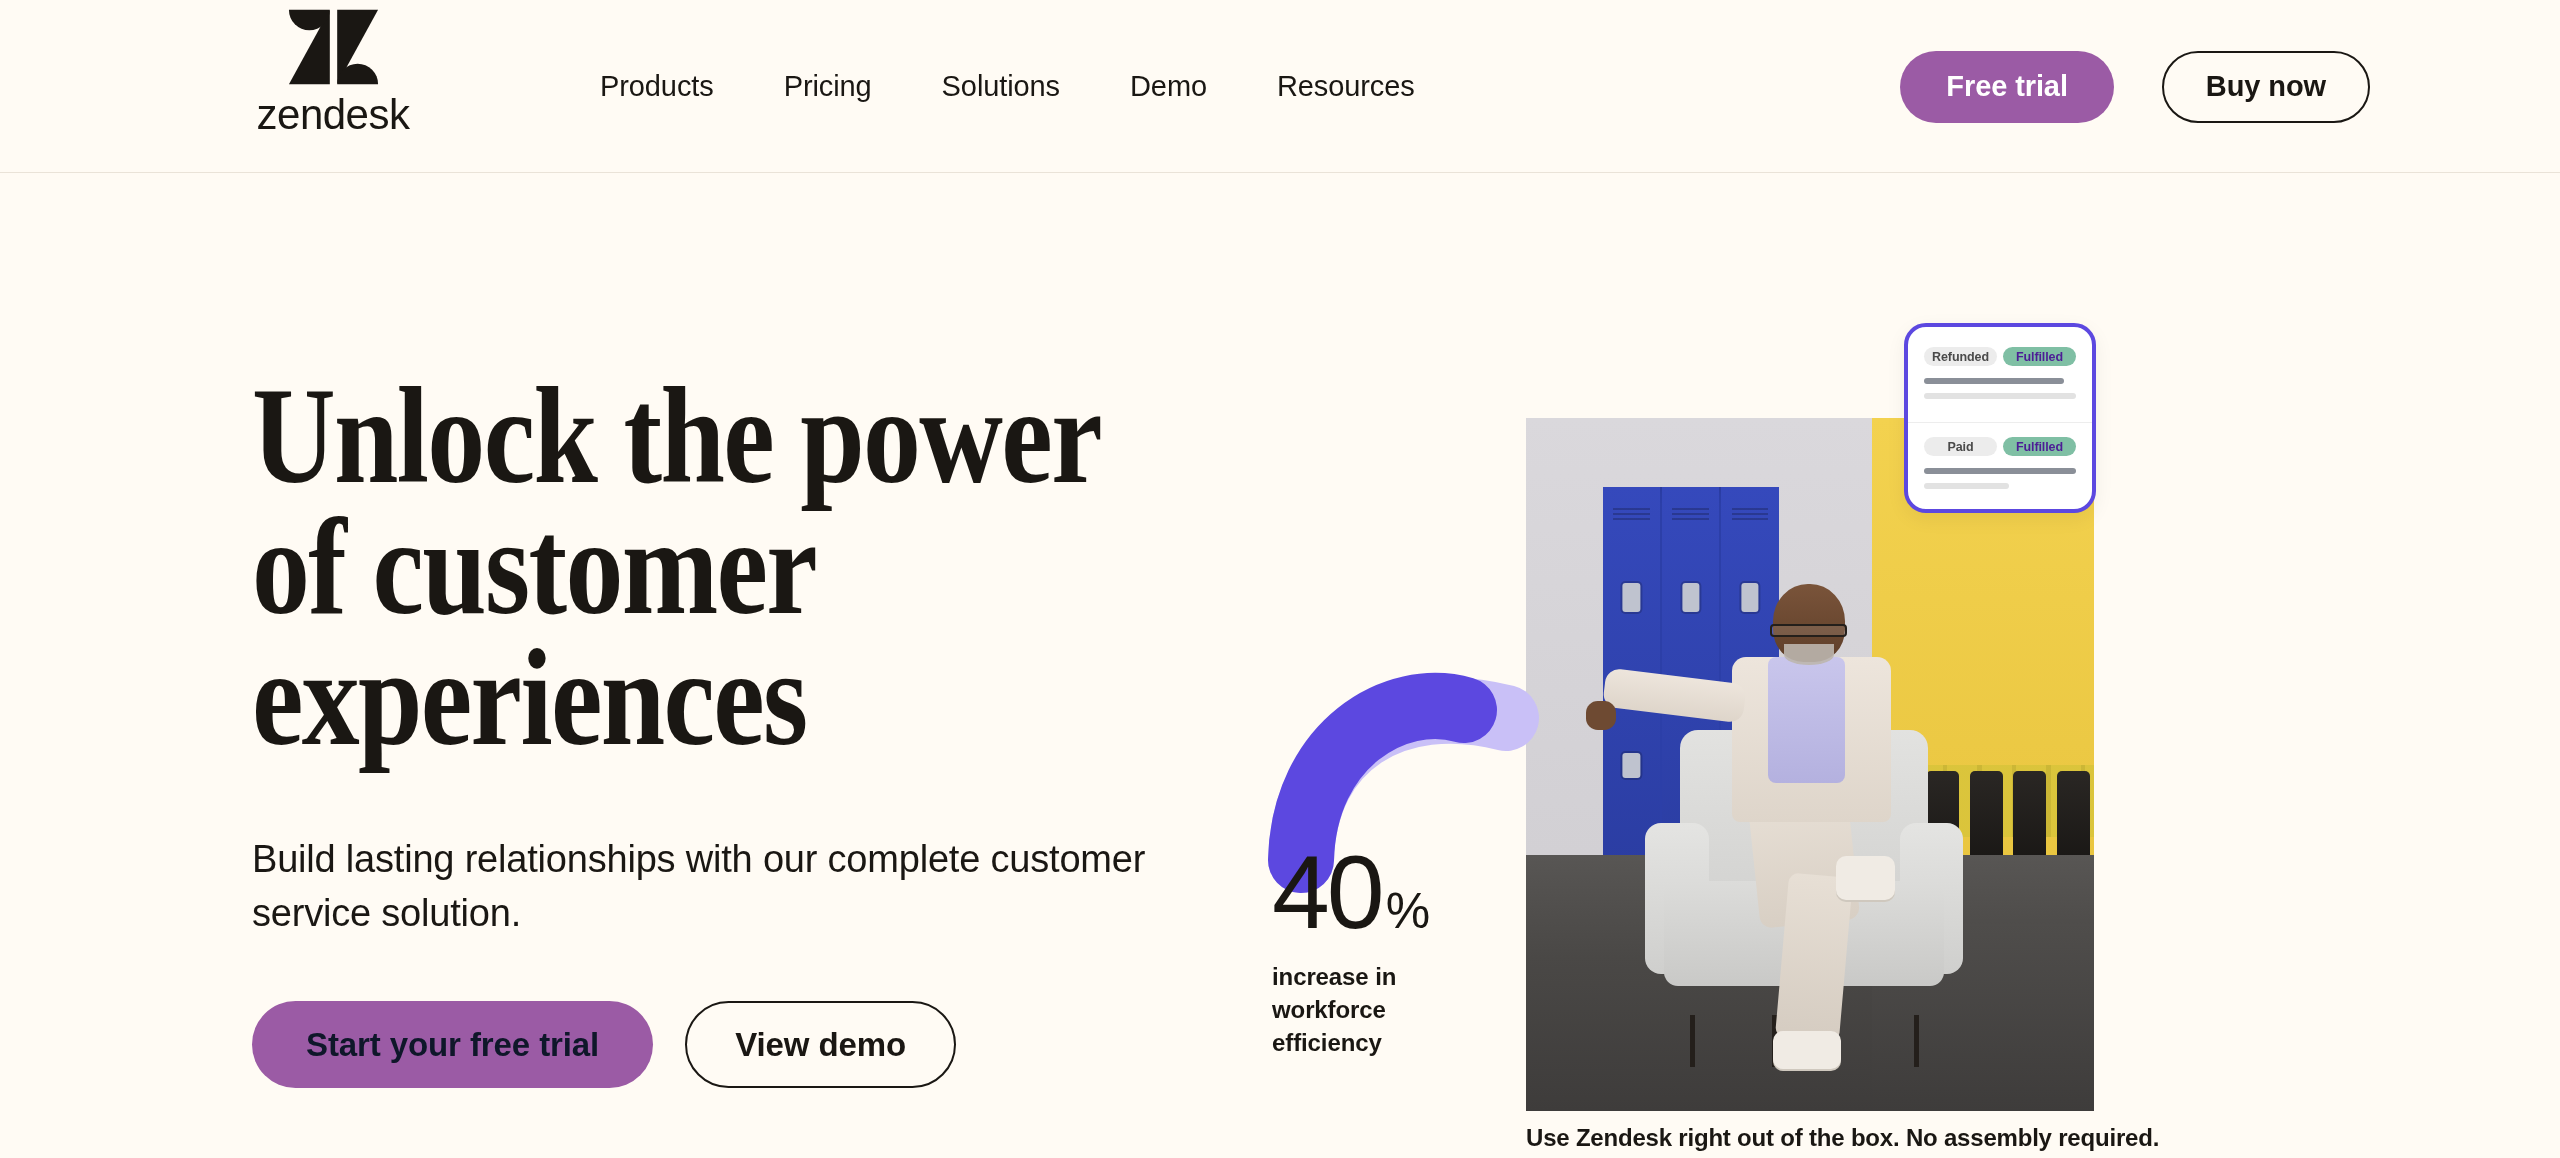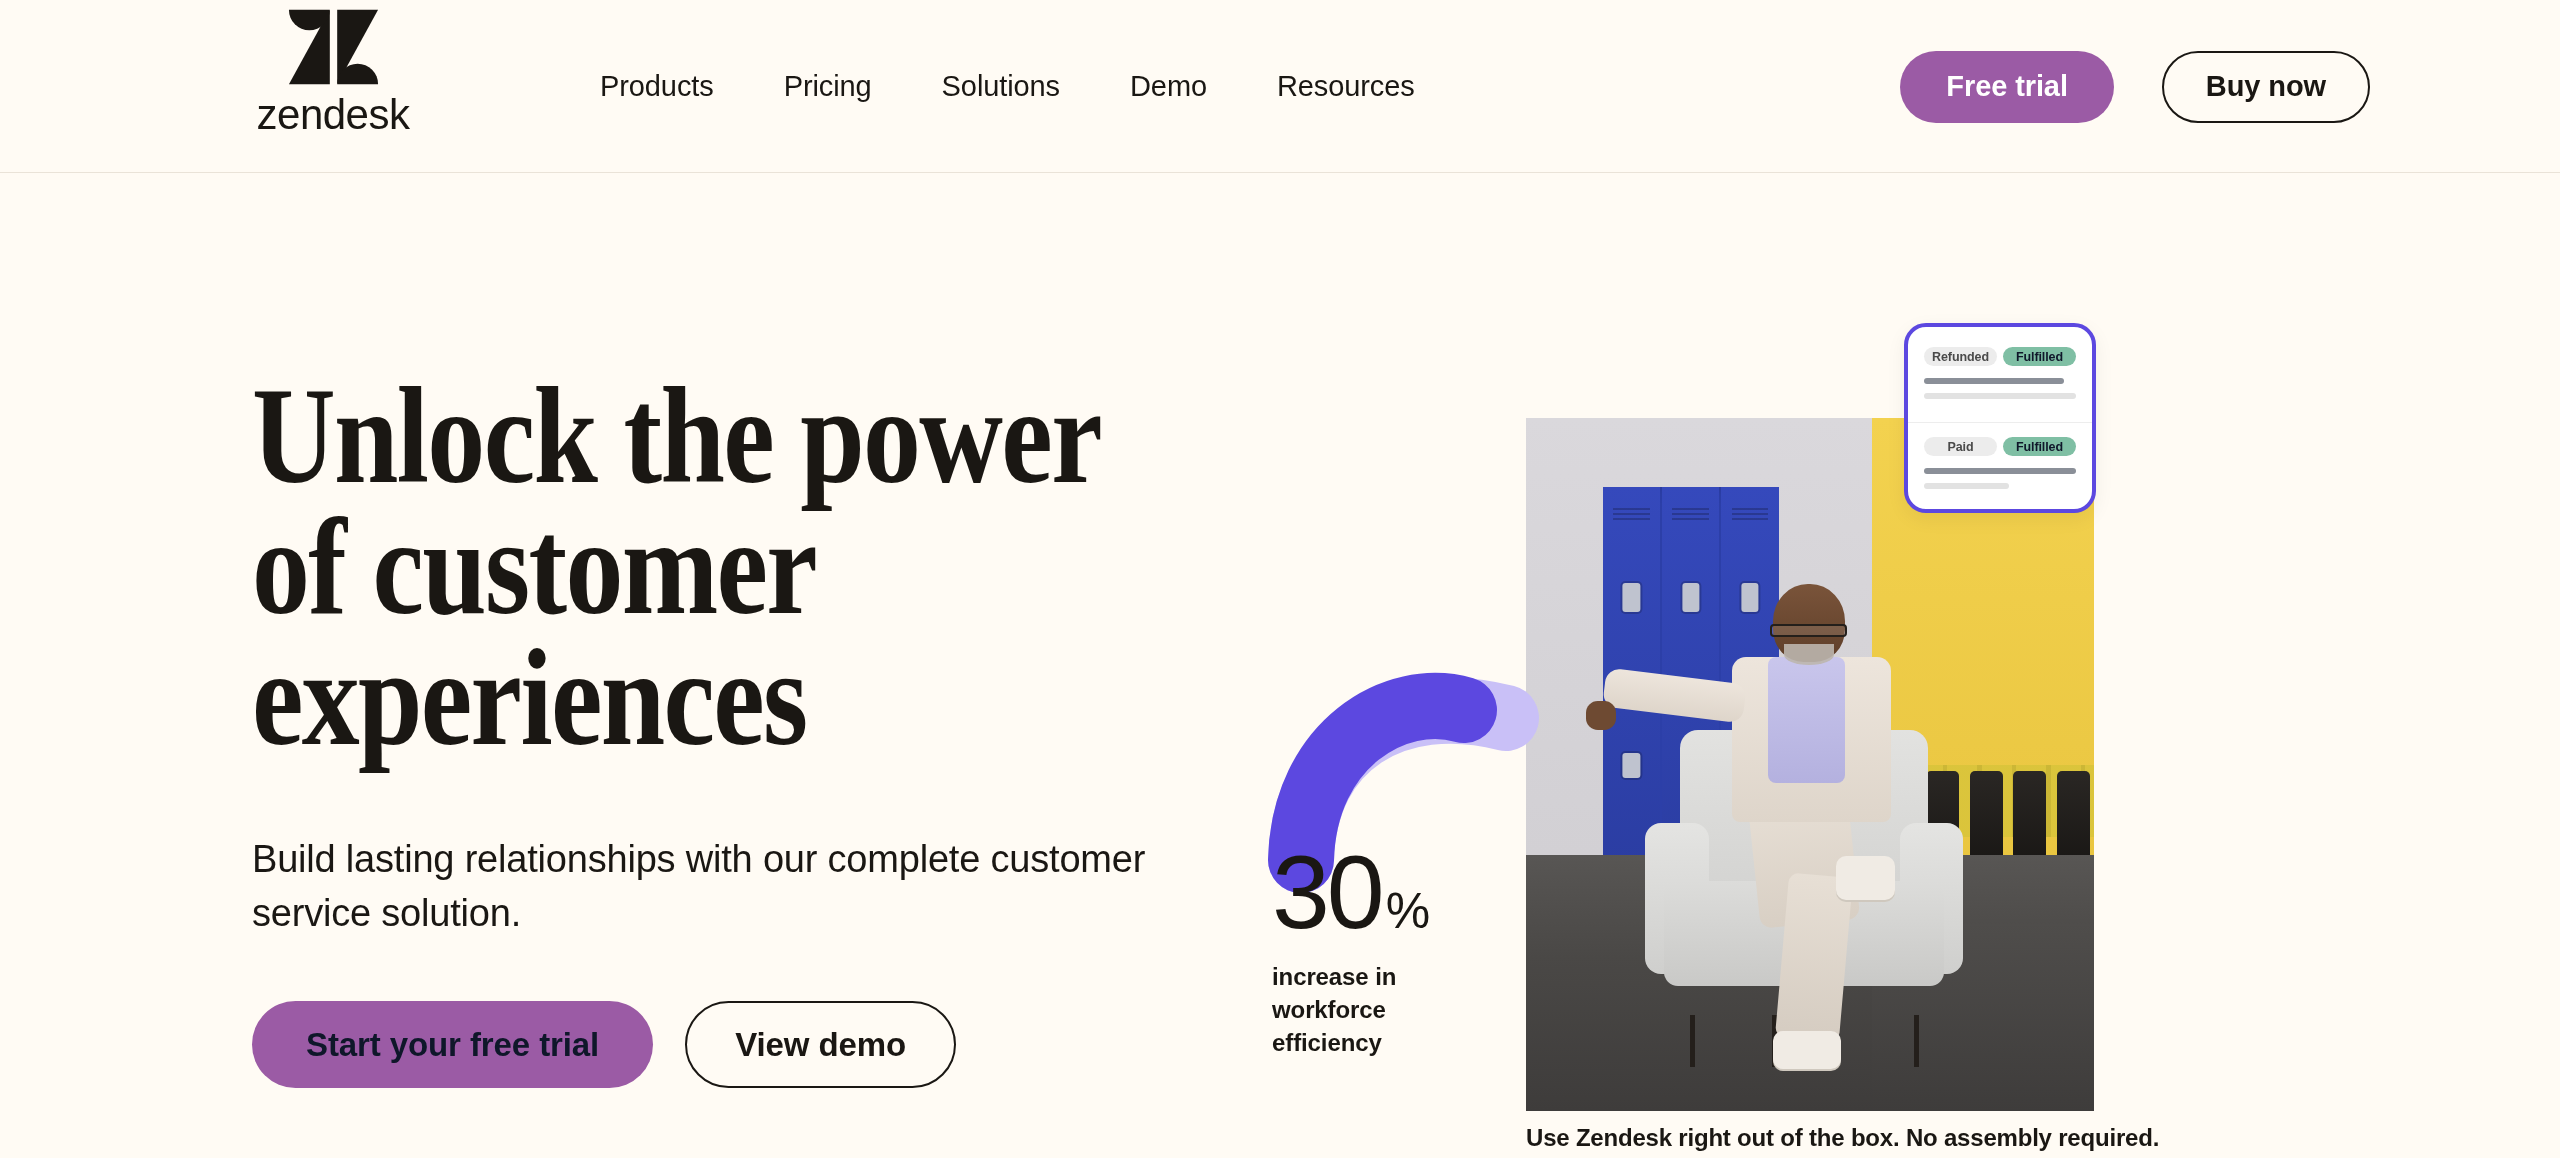--- a/index.html
+++ b/index.html
@@ -197,21 +197,21 @@
   }
   .sc-row { padding:6px 0 10px; }
   .sc-divider { height:1px; background:#EDEDED; margin:4px -16px 8px; }
   .sc-badges { display:flex; gap:6px; margin-bottom:12px; }
   .badge {
     flex:1; display:flex; align-items:center; justify-content:center;
     height:19px; border-radius:999px;
     font-size:12.5px; font-weight:700; letter-spacing:-0.1px;
   }
   .badge-neutral { background:#ECECEC; color:#4A4A4A; }
-  .badge-success { background:#7FBFA4; color:#0f172a; }
+  .badge-success { background:#7FBFA4; color:#4c1d95; }
   .sk { height:6px; border-radius:4px; background:#8A8F98; margin-bottom:9px; }
   .sk.light { background:#E2E2E2; }
   .sk.w92 { width:92%; } .sk.w100 { width:100%; }  .sk.w56 { width:56%; }
 
   
   .stat { position:absolute; left:4px; top:540px; width:260px; z-index:6; }
   .stat-num {
     display:flex; align-items:baseline;
     font-size:104px; font-weight:400; color:#1A1713;
     letter-spacing:-3px; line-height:1;
@@ -366,21 +366,21 @@
           <span class="badge badge-success">Fulfilled</span>
         </div>
         <div class="sk w100"></div>
         <div class="sk light w56"></div>
       </div>
 
     </div>
 
     <div class="stat">
       <div class="stat-num">
-        <span>30</span>
+        <span>40</span>
         <span class="stat-pct">%</span>
       </div>
       <div class="stat-label">increase in workforce efficiency</div>
     </div>
 
     <p class="caption">Use Zendesk right out of the box. No assembly required.</p>
 
   </section>
 
 </div>

